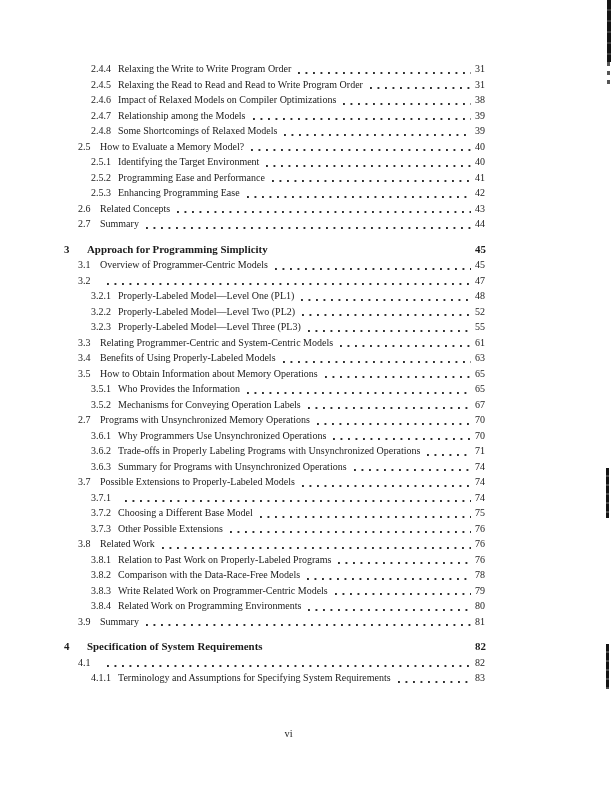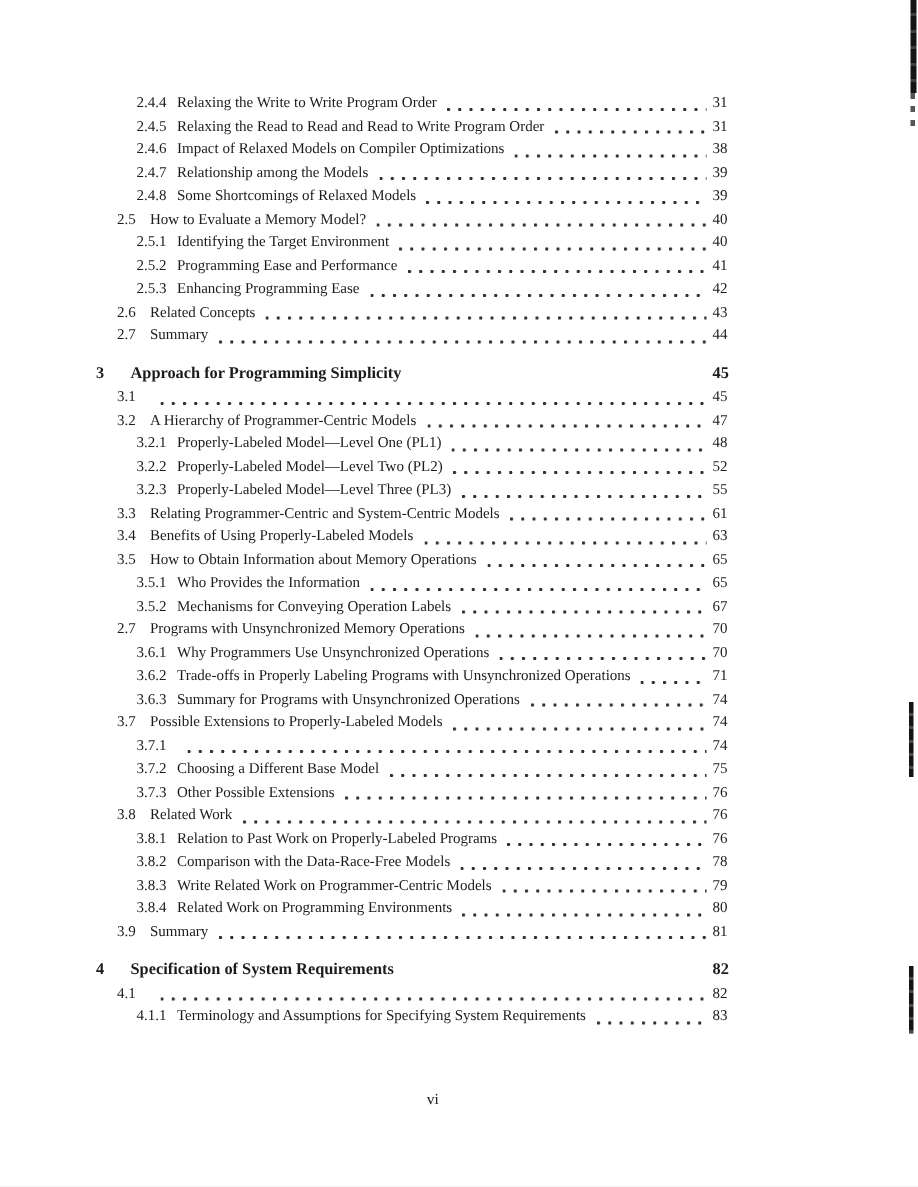--- a/index.html
+++ b/index.html
@@ -168,26 +168,26 @@
         <span class="pagenum">44</span>
       </div>
       <div class="toc-row chapter">
         <span class="num">3</span>
         <span class="title">Approach for Programming Simplicity</span>
         <span class="leader"></span>
         <span class="pagenum">45</span>
       </div>
       <div class="toc-row section">
         <span class="num">3.1</span>
+        <span class="title">Overview of Programmer-Centric Models</span>
         <span class="leader"></span>
         <span class="pagenum">45</span>
       </div>
       <div class="toc-row section">
         <span class="num">3.2</span>
-        <span class="title">A Hierarchy of Programmer-Centric Models</span>
         <span class="leader"></span>
         <span class="pagenum">47</span>
       </div>
       <div class="toc-row subsection">
         <span class="num">3.2.1</span>
         <span class="title">Properly-Labeled Model—Level One (PL1)</span>
         <span class="leader"></span>
         <span class="pagenum">48</span>
       </div>
       <div class="toc-row subsection">

